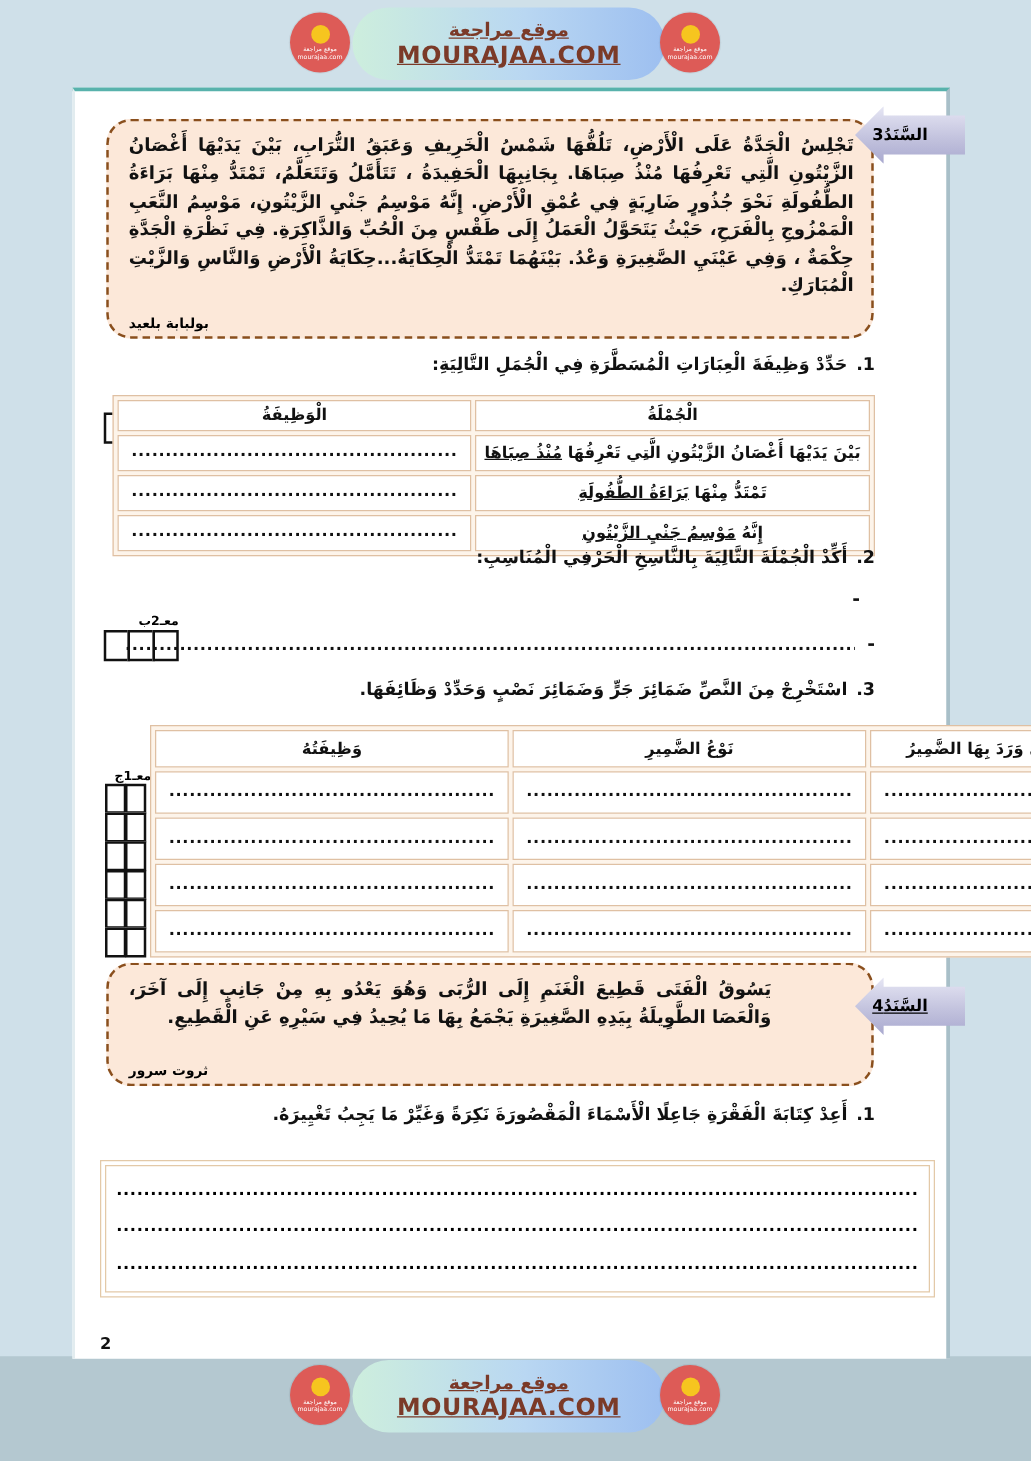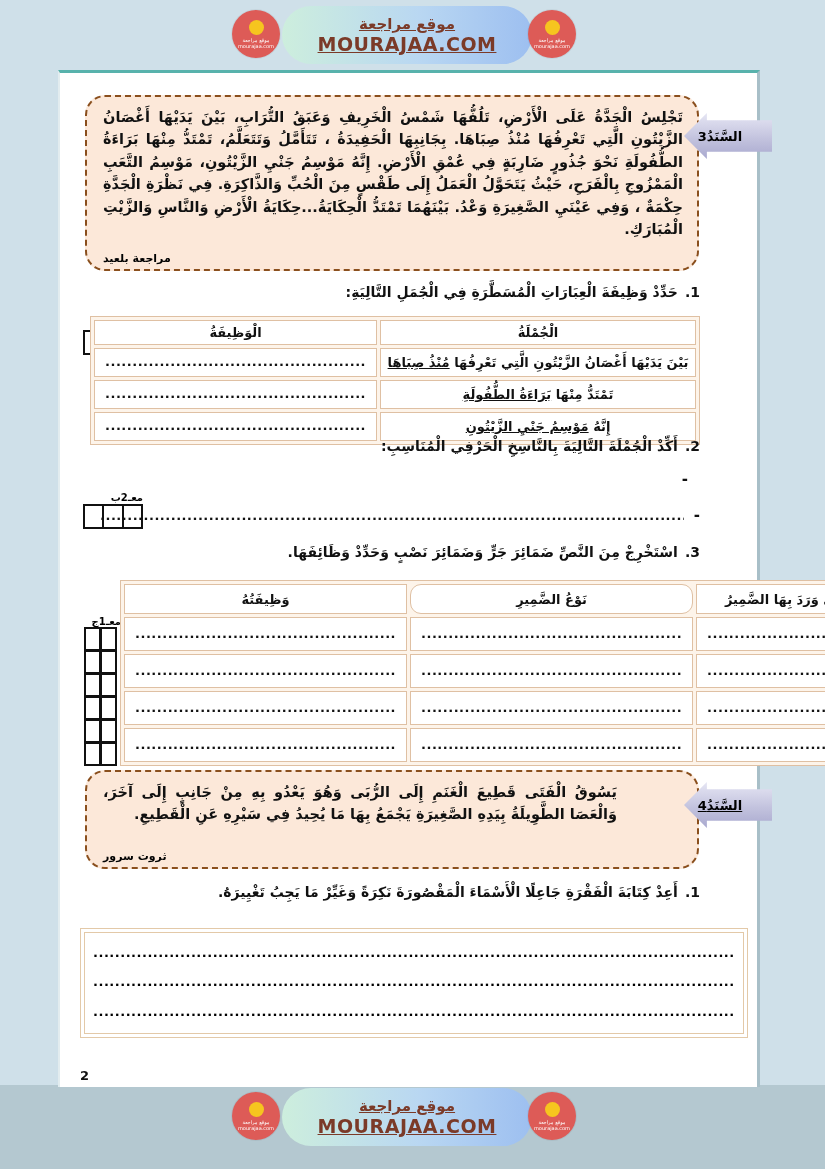--- a/index.html
+++ b/index.html
@@ -97,23 +97,23 @@
 <div class="abs logo" style="left:528px;top:10px;">
   <div class="dot"></div>
   <div class="l1">موقع مراجعة</div>
   <div class="l2">mourajaa.com</div>
 </div>
 
 <div class="abs page"></div>
 
 <div class="abs sanad" style="left:85px;top:95px;width:610px;height:172px;">
   <div class="txt">تَجْلِسُ الْجَدَّةُ عَلَى الْأَرْضِ، تَلُفُّهَا شَمْسُ الْخَرِيفِ وَعَبَقُ التُّرَابِ، بَيْنَ يَدَيْهَا أَغْصَانُ الزَّيْتُونِ الَّتِي تَعْرِفُهَا مُنْذُ صِبَاهَا. بِجَانِبِهَا الْحَفِيدَةُ ، تَتَأَمَّلُ وَتَتَعَلَّمُ، تَمْتَدُّ مِنْهَا بَرَاءَةُ الطُّفُولَةِ نَحْوَ جُذُورٍ ضَارِبَةٍ فِي عُمْقِ الْأَرْضِ. إِنَّهُ مَوْسِمُ جَنْيِ الزَّيْتُونِ، مَوْسِمُ التَّعَبِ الْمَمْزُوجِ بِالْفَرَحِ، حَيْثُ يَتَحَوَّلُ الْعَمَلُ إِلَى طَقْسٍ مِنَ الْحُبِّ وَالذَّاكِرَةِ. فِي نَظْرَةِ الْجَدَّةِ حِكْمَةٌ ، وَفِي عَيْنَيِ الصَّغِيرَةِ وَعْدُ. بَيْنَهُمَا تَمْتَدُّ الْحِكَايَةُ...حِكَايَةُ الْأَرْضِ وَالنَّاسِ وَالزَّيْتِ الْمُبَارَكِ.</div>
-  <div class="sig">مراجعة بلعيد</div>
-</div>
-<div class="abs arrow" style="left:684px;top:113px;width:88px;height:46px;">
+  <div class="sig">بولبابة بلعيد</div>
+</div>
+<div class="abs arrow" style="left:684px;top:85px;width:88px;height:46px;">
   <span>السَّنَدُ3</span>
 </div>
 
 <div class="abs mark" style="left:85px;top:274px;width:58px;">
   <div class="lbl">معـ1ج</div>
   <div class="boxes">
     <div class="mb"></div>
     <div class="mb"></div>
     <div class="mb"></div>
   </div>
@@ -188,21 +188,21 @@
     <div class="gc"></div>
       <div class="gc"></div>
     <div class="gc"></div>
       <div class="gc"></div>
   </div>
 </div>
 <table class="sheet" style="left:120px;top:580px;width:580px;">
   <tbody>
       <tr style="height:30px;">
     <th style="width:46%;">الْكَلِمَةُ / الْعِبَارَةُ الَّتِي وَرَدَ بِهَا الضَّمِيرُ</th>
-    <th style="width:27%;border-radius:11px;">نَوْعُ الضَّمِيرِ</th>
+    <th style="width:27%;">نَوْعُ الضَّمِيرِ</th>
     <th style="width:27%;">وَظِيفَتُهُ</th>
   </tr>
   <tr style="height:34px;">
     <td>
           <span class="dots">................................................</span>
         </td>
     <td>
           <span class="dots">................................................</span>
         </td>
     <td>

